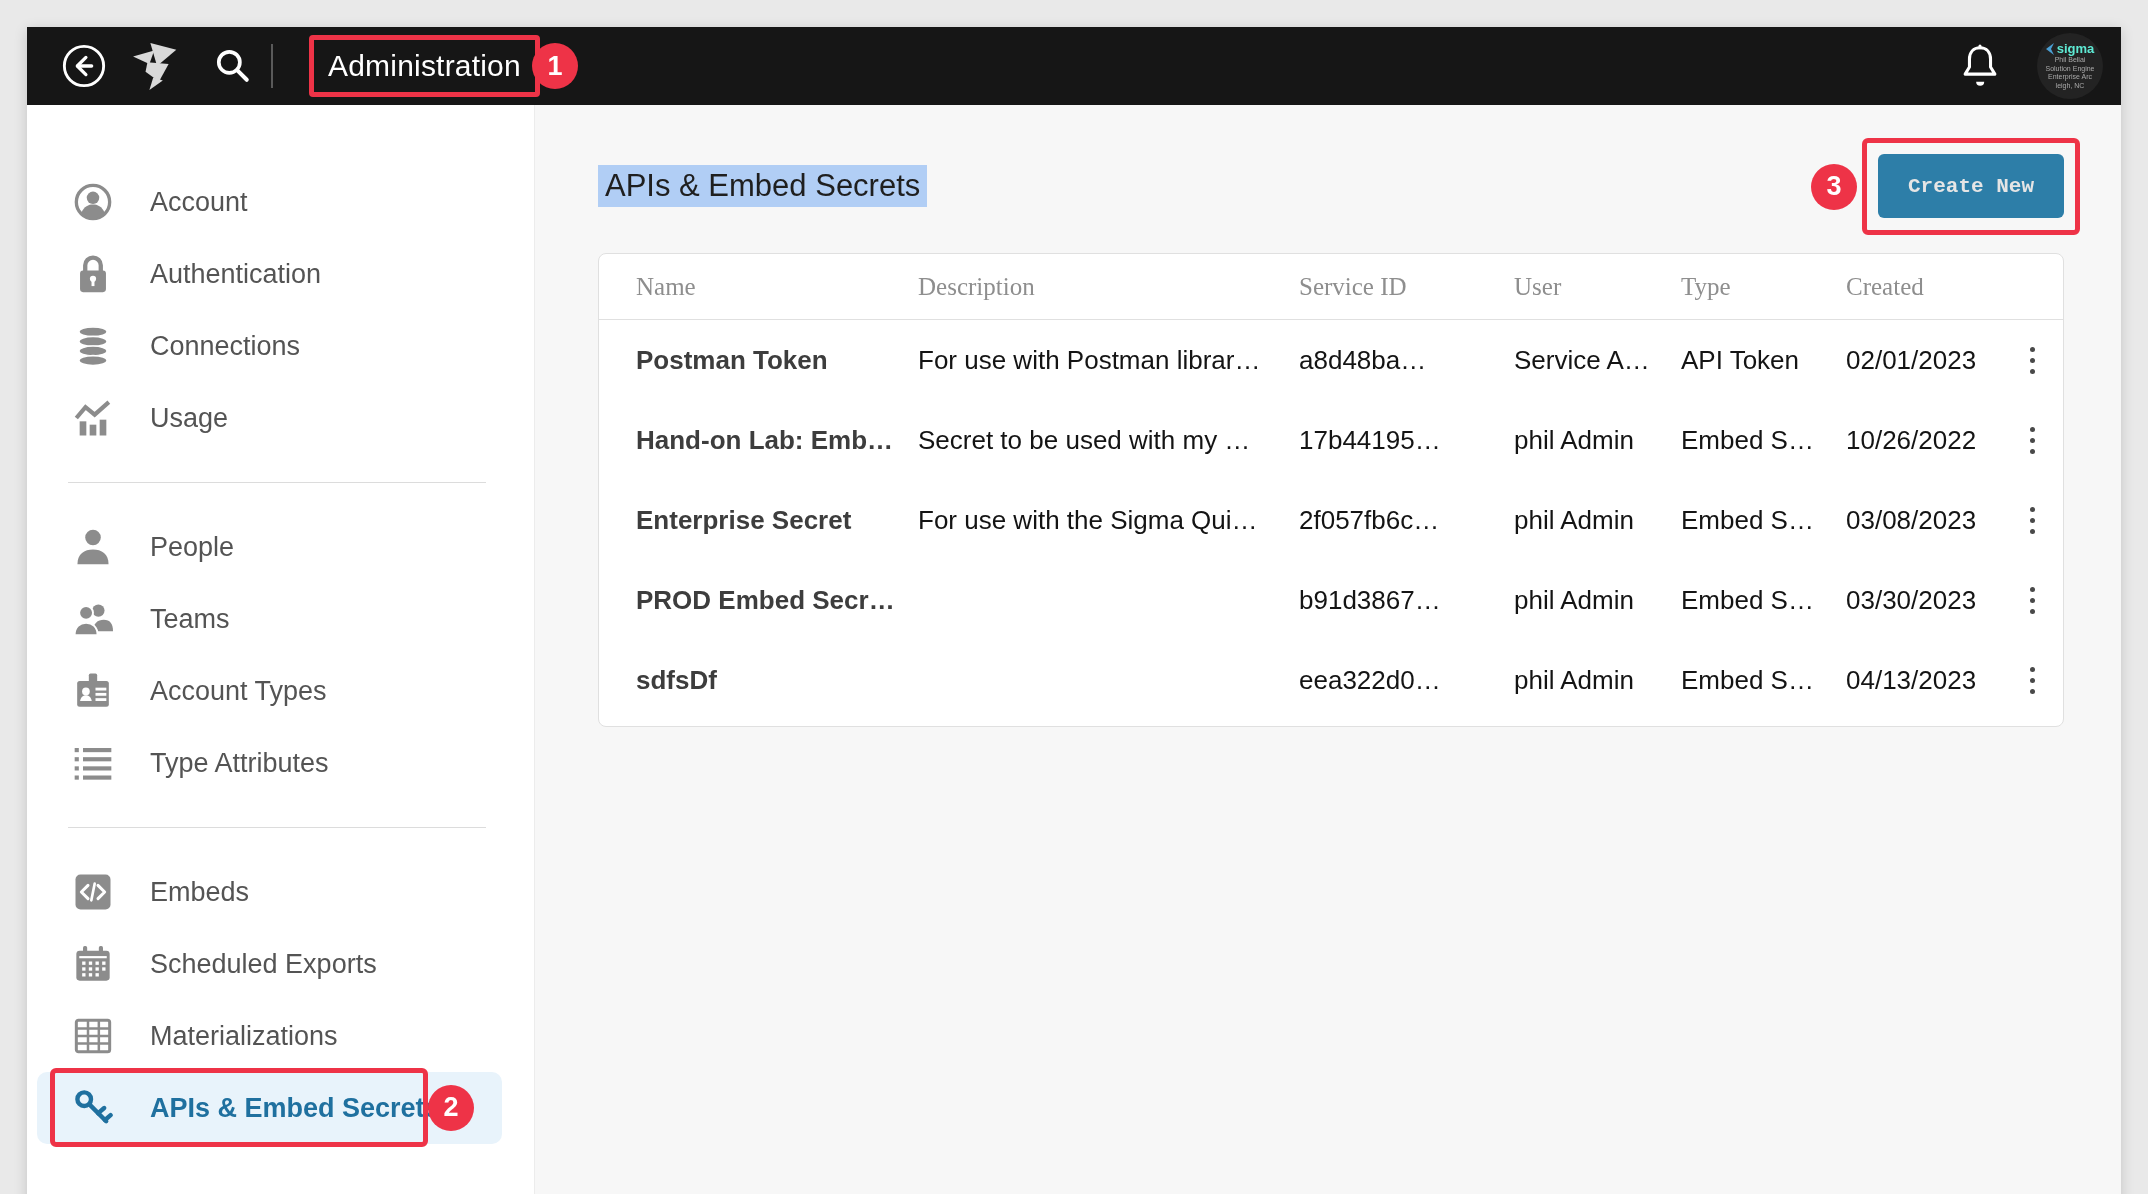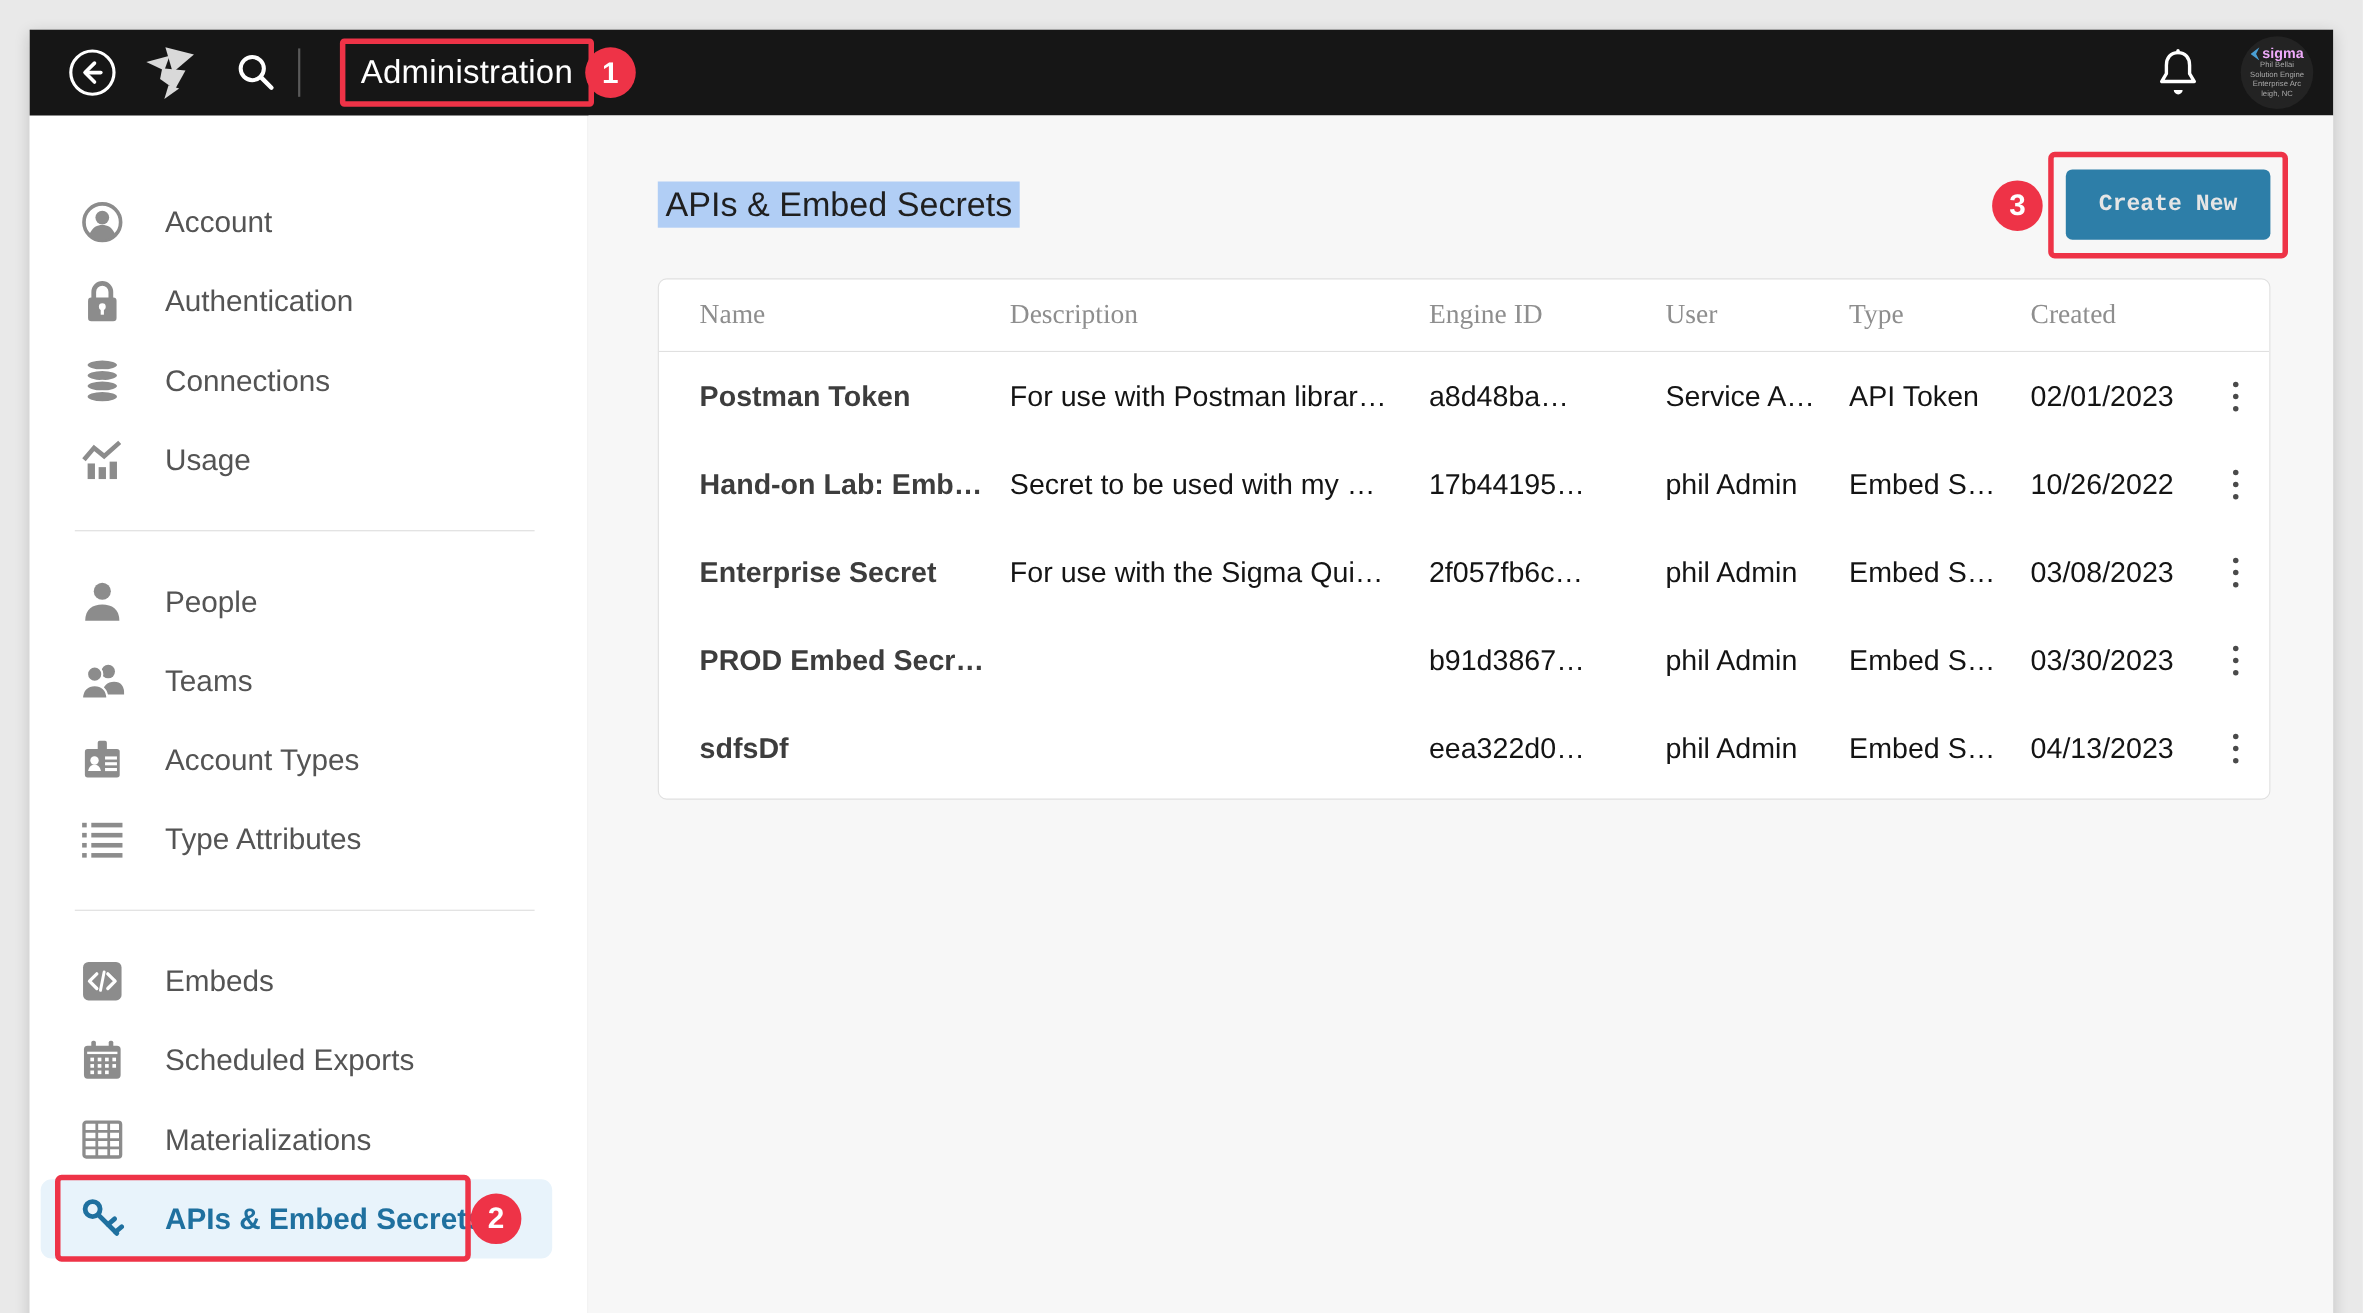--- a/index.html
+++ b/index.html
@@ -17,21 +17,21 @@
   .tb-divider { width:2px; height:44px; background:#5a5a5a; margin-left:16px; }
   .admin-box { position:relative; margin-left:36px; border:5px solid #ee3347; border-radius:4px; padding:9px 14px; }
   .admin-title { color:#fff; font-size:30px; letter-spacing:.2px; white-space:nowrap; }
   .badge { width:46px; height:46px; border-radius:50%; background:#ee3347; color:#fff; font-size:27px; font-weight:bold;
            display:flex; align-items:center; justify-content:center; z-index:5; }
   .badge-1 { position:absolute; right:-43px; top:50%; transform:translateY(-50%); }
   .tb-right { margin-left:auto; display:flex; align-items:center; gap:34px; }
   .tb-bell { width:46px; height:48px; }
   .avatar { width:66px; height:66px; border-radius:50%; background:#232323; overflow:hidden;
             display:flex; flex-direction:column; align-items:center; justify-content:center; cursor:pointer; }
-  .avatar-brand { display:flex; align-items:center; gap:2px; color:#f0abfc; font-size:13px; font-weight:bold; line-height:14px; }
+  .avatar-brand { display:flex; align-items:center; gap:2px; color:#5eead4; font-size:13px; font-weight:bold; line-height:14px; }
   .avatar-line { font-size:7px; line-height:8.5px; color:#a9a9a9; white-space:nowrap; }
 
   
   .body-row { flex:1; display:flex; min-height:0; }
   .sidebar { flex:0 0 508px; background:#fff; padding-top:61px; border-right:1px solid #ececec; }
   .side-item { height:72px; display:flex; align-items:center; padding-left:46px; gap:37px; cursor:pointer; }
   .s-icon { width:40px; height:46px; display:flex; align-items:center; justify-content:center; flex:0 0 40px; }
   .s-label { font-size:27px; color:#545454; white-space:nowrap; }
   .side-divider { border-top:1px solid #dcdcdc; margin:28px 48px 28px 41px; }
   .side-item.active { position:relative; margin-left:10px; width:465px; padding-left:36px; background:#e8f3fb; border-radius:10px; }
@@ -306,21 +306,21 @@
           </div>
         </div>
       </div>
 
 
       <div class="table-card">
 
         <div class="trow thead">
           <div class="th">Name</div>
           <div class="th">Description</div>
-          <div class="th">Engine ID</div>
+          <div class="th">Service ID</div>
           <div class="th">User</div>
           <div class="th">Type</div>
           <div class="th">Created</div>
           <div></div>
         </div>
 
         <div class="trow">
           <div class="td td-name">Postman Token</div>
           <div class="td">For use with Postman librar…</div>
           <div class="td">a8d48ba…</div>

